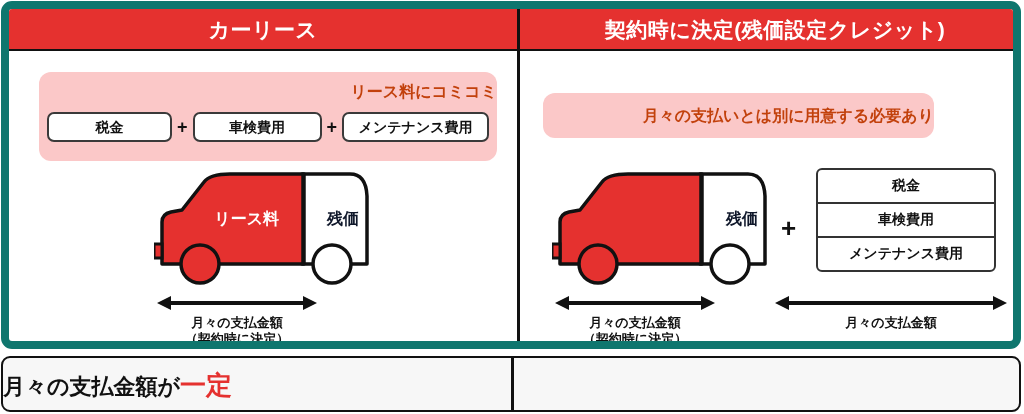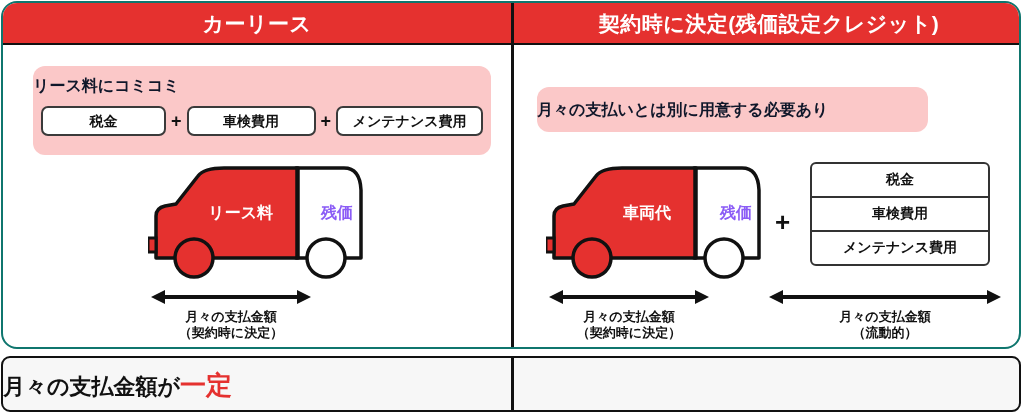--- a/index.html
+++ b/index.html
@@ -19,22 +19,22 @@
     height: 414px;
   }
 
   
   .frame {
     position: absolute;
     left: 1px;
     top: 1px;
     width: 1020px;
     height: 348px;
-    border: 2px solid #0f766e;
-    border-radius: 16px;
+    border: 8px solid #0f766e;
+    border-radius: 11px;
     box-sizing: border-box;
     background: #ffffff;
     overflow: hidden;
   }
   .header-band {
     position: absolute;
     left: 0;
     top: 0;
     width: 100%;
     height: 42px;
@@ -115,24 +115,24 @@
   .panel-right { left: 511px; width: 509px; }
 
   
   .bubble {
     position: absolute;
     background: #fbc8c8;
     border-radius: 12px;
     box-sizing: border-box;
   }
   .bubble-title {
-    text-align: left;
+    text-align: right;
     font-size: 16px;
     font-weight: bold;
-    color: #0f172a;
+    color: #c2410c;
     white-space: nowrap;
   }
   .bubble-tail {
     position: absolute;
     width: 0;
     height: 0;
   }
 
   .cost-row {
     position: absolute;
@@ -166,21 +166,21 @@
     position: absolute;
   }
   .car-label {
     position: absolute;
     font-size: 16px;
     font-weight: bold;
     white-space: nowrap;
     text-align: right;
   }
   .label-on-red   { color: #ffffff; }
-  .label-on-white { color: #8b5cf6; }
+  .label-on-white { color: #0f172a; }
 
   
   .arrow-wrap {
     position: absolute;
   }
   .caption {
     position: absolute;
     text-align: center;
     font-size: 13px;
     font-weight: bold;
@@ -290,21 +290,20 @@
       </svg>
 
       <svg class="car" style="left:32px; top:115px;" width="220" height="125" viewBox="0 0 220 125">
         <path d="M148 8 L196 8 Q212 8 213 30 L213 98 L148 98 Z" fill="#ffffff" stroke="#111111" stroke-width="3.5" stroke-linejoin="round"></path>
         <path d="M76 8 L150 8 L150 98 L8 98 L8 56 Q8 48 17 46 L28 44 L50 16 Q56 8 76 8 Z" fill="#e5312f" stroke="#111111" stroke-width="3.5" stroke-linejoin="round"></path>
         <line x1="149" y1="8" x2="149" y2="98" stroke="#111111" stroke-width="3.5"></line>
         <path d="M8 78 L0 78 L0 92 L8 92 Z" fill="#e5312f" stroke="#111111" stroke-width="3"></path>
         <circle cx="46" cy="98" r="19" fill="#e5312f" stroke="#111111" stroke-width="3.5"></circle>
         <circle cx="178" cy="98" r="19" fill="#ffffff" stroke="#111111" stroke-width="3.5"></circle>
       </svg>
-      <div class="car-label label-on-red" style="left:47px; top:158px; width:110px;">車両代</div>
       <div class="car-label label-on-white" style="left:178px; top:158px; width:60px;">残価</div>
 
       <div class="big-plus" style="left:261px; top:164px;">+</div>
 
       <div class="fee-stack" style="left:296px; top:117px; width:180px; height:104px;">
         <div class="fee-cell">税金</div>
         <div class="fee-cell">車検費用</div>
         <div class="fee-cell">メンテナンス費用</div>
       </div>
 
@@ -318,21 +317,20 @@
         <span class="sub">（契約時に決定）</span>
       </div>
 
       <svg class="arrow-wrap" style="left:255px; top:244px;" width="232" height="16" viewBox="0 0 232 16">
         <line x1="10" y1="8" x2="222" y2="8" stroke="#111111" stroke-width="4"></line>
         <polygon points="0,8 14,1 14,15" fill="#111111"></polygon>
         <polygon points="232,8 218,1 218,15" fill="#111111"></polygon>
       </svg>
       <div class="caption" style="left:261px; top:264px; width:220px;">
         <span>月々の支払金額</span>
-        <span class="sub">（流動的）</span>
       </div>
     </div>
   </div>
 
   <div class="bottom-band">
     <div class="bottom-divider"></div>
     <div class="bottom-cell bottom-left">
       <span>月々の支払金額が</span><span class="accent-red">一定</span>
     </div>
   </div>

